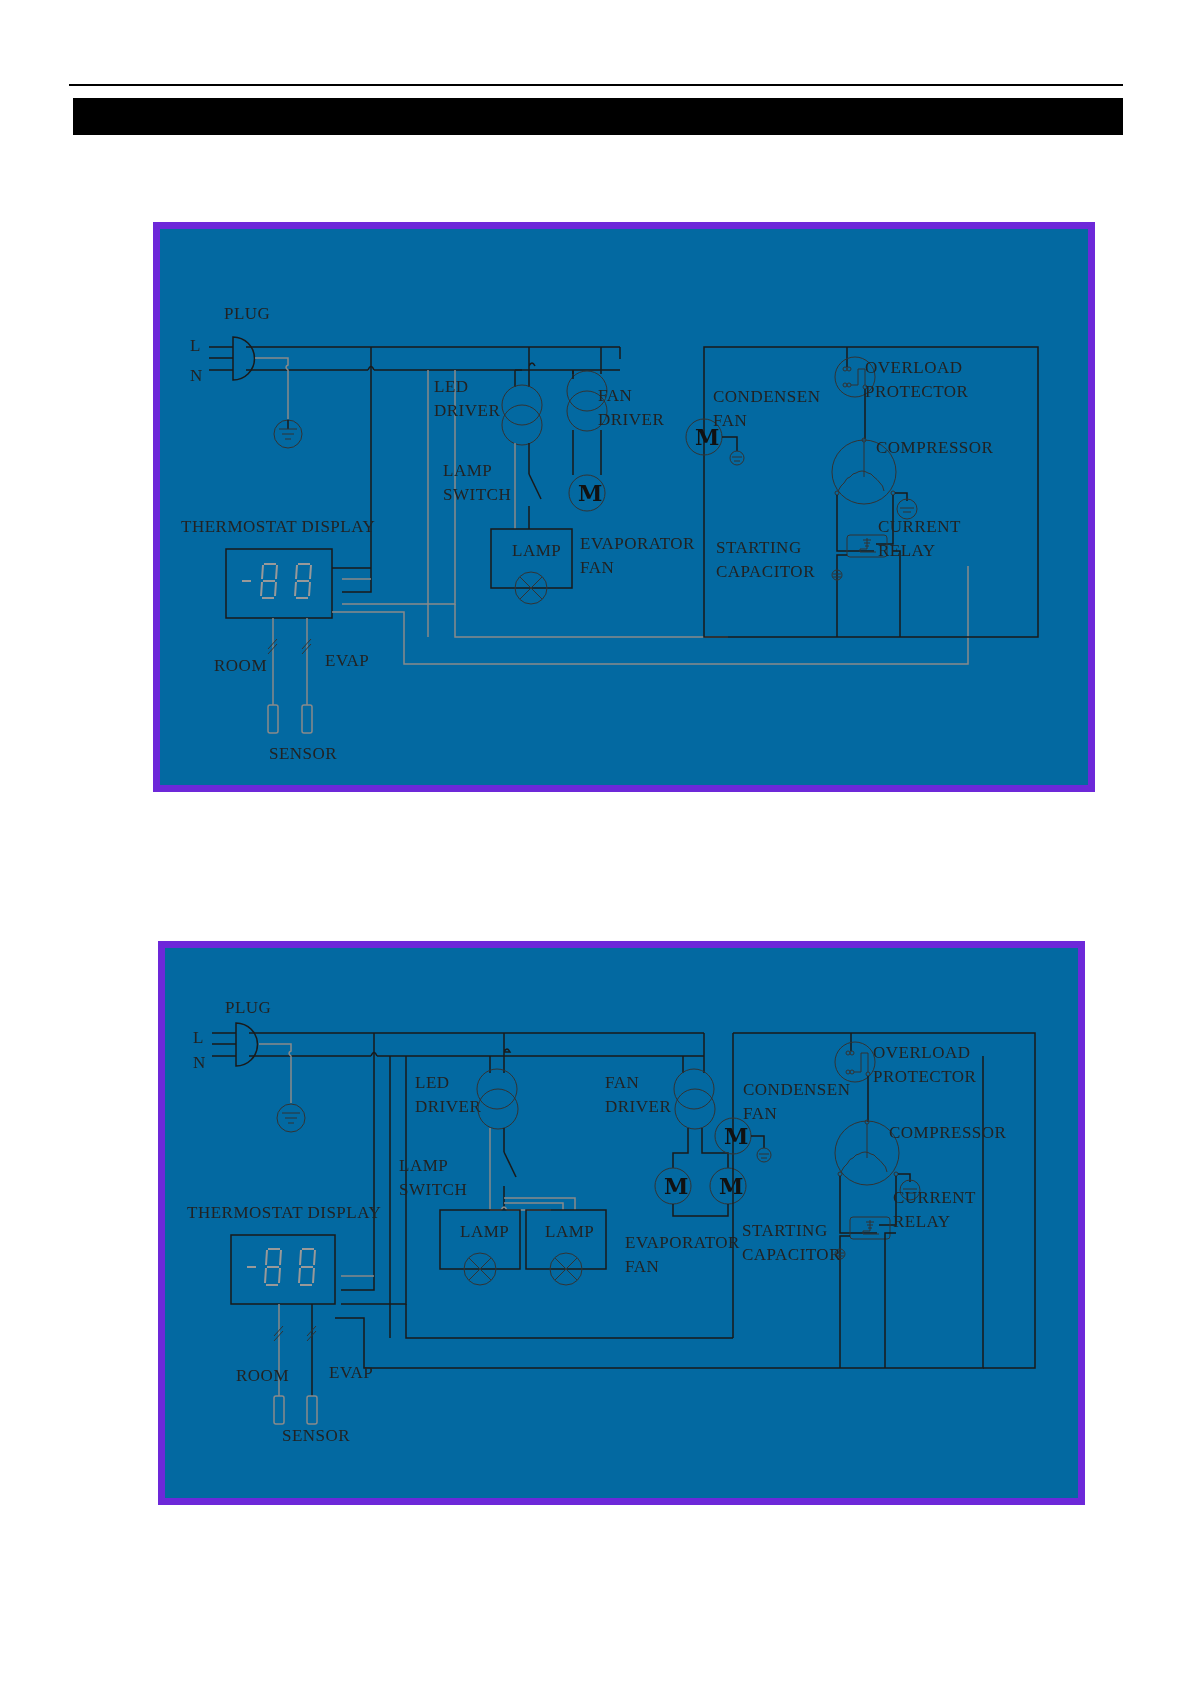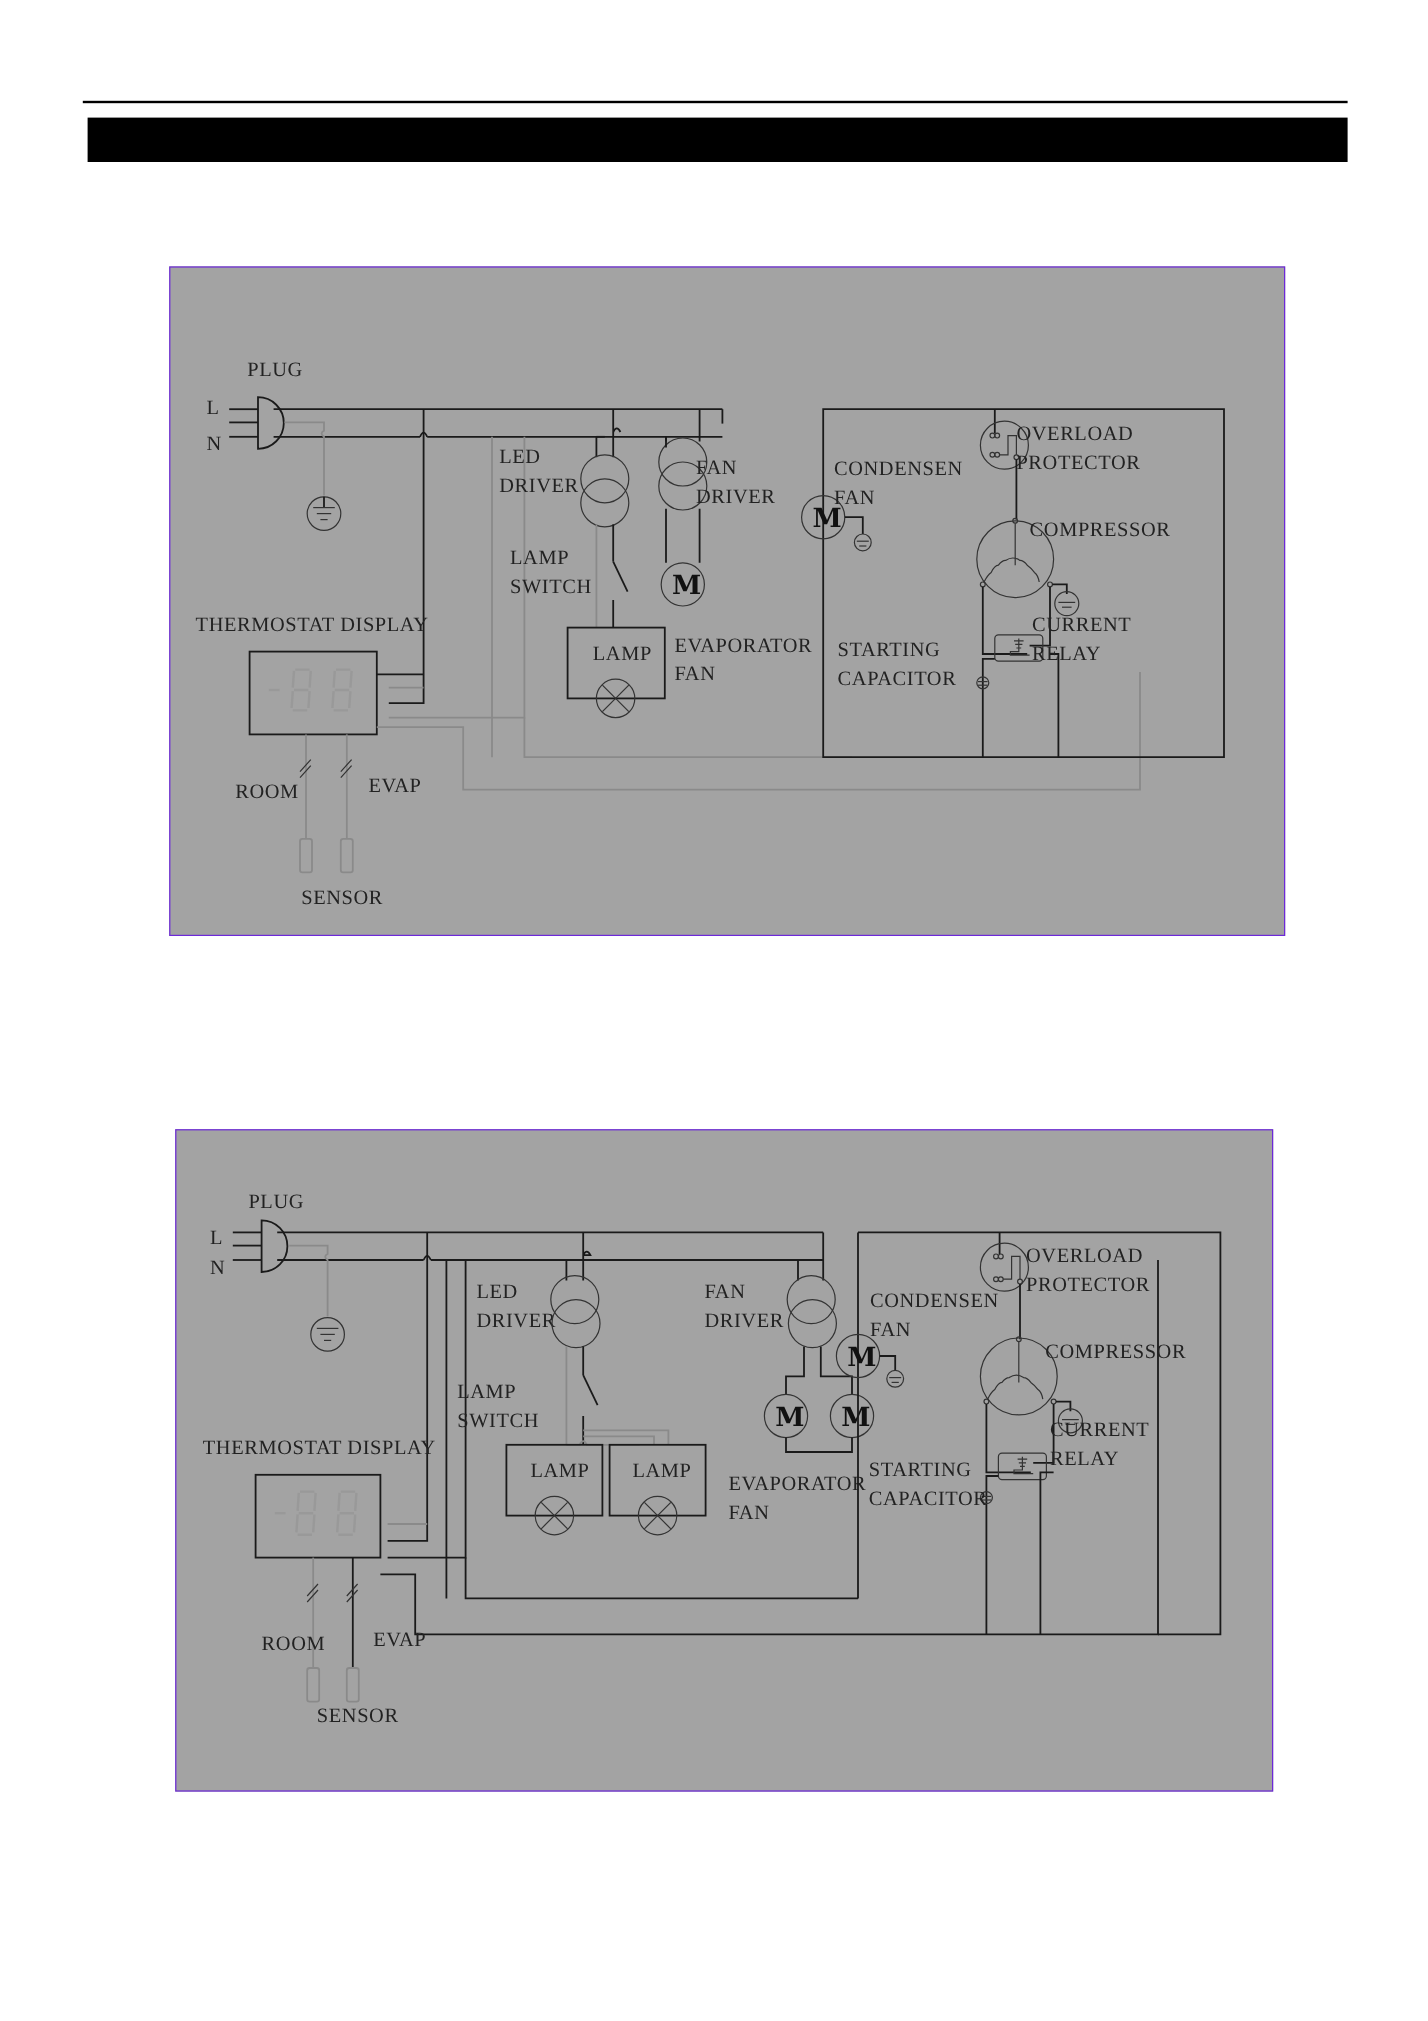--- a/index.html
+++ b/index.html
@@ -1,19 +1,19 @@
 <!DOCTYPE html>
 <html><head>
 <meta charset="utf-8">
 <style>
   html, body { margin:0; padding:0; background:#ffffff; }
   body { width:1190px; height:1684px; position:relative; overflow:hidden; font-family:"DejaVu Serif", serif; }
   .top-rule { position:absolute; left:69px; top:84px; width:1054px; height:2px; background:#000; }
   .title-bar { position:absolute; left:73px; top:98px; width:1050px; height:37px; background:#000; }
-  .diagram { position:absolute; border:1px solid #6d28d9; background:#a3a3a3; }
+  .diagram { position:absolute; border:7px solid #6d28d9; background:#0369a1;margin-left:12px; }
   #d1 { left:141px; top:222px; width:928px; height:556px; }
   #d2 { left:146px; top:941px; width:913px; height:550px; }
   svg { position:absolute; left:0; top:0; overflow:visible; }
   svg text { font-family:"Liberation Serif", "DejaVu Serif", serif; font-size:17px; fill:#222; letter-spacing:0.5px; }
   .w { stroke:#1a1a1a; stroke-width:1.5; fill:none; }
   .g { stroke:#8a8a8a; stroke-width:1.5; fill:none; }
   .thin { stroke:#333; stroke-width:1; fill:none; }
   .mtext { font-family:"DejaVu Serif", serif; font-weight:bold; font-size:22px; fill:#111; }
   .seg { stroke:#999; stroke-width:2; fill:none; }
 </style>

